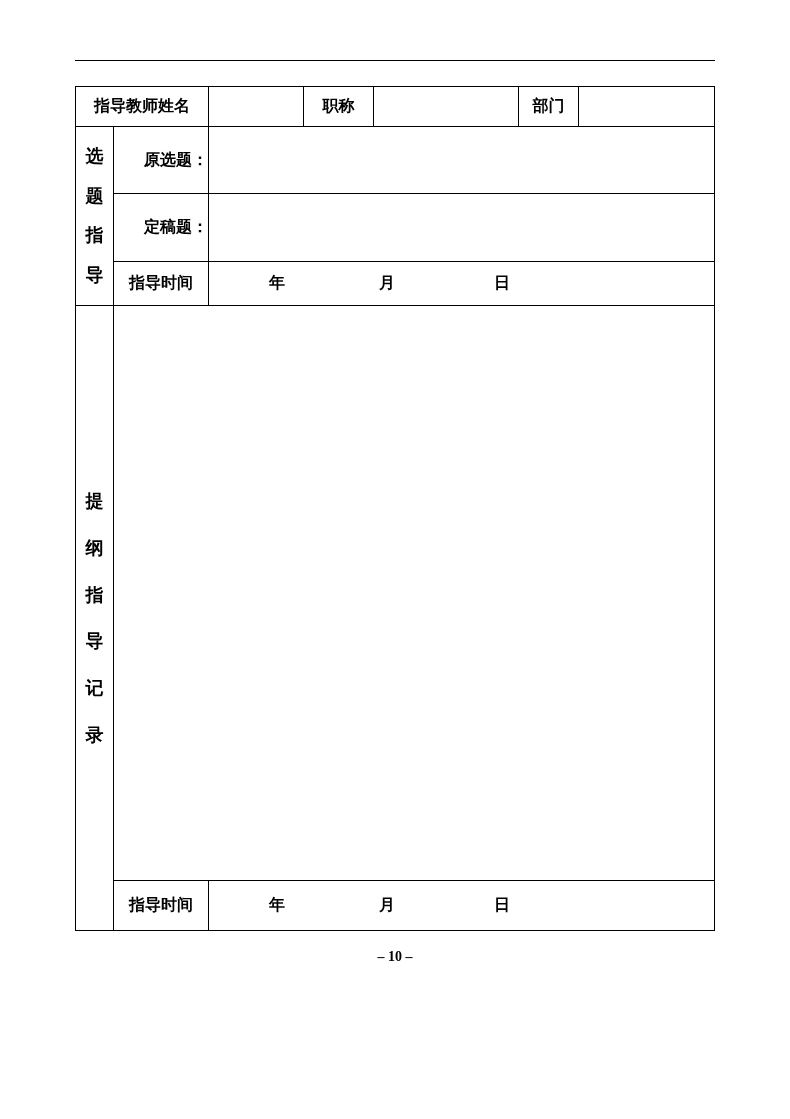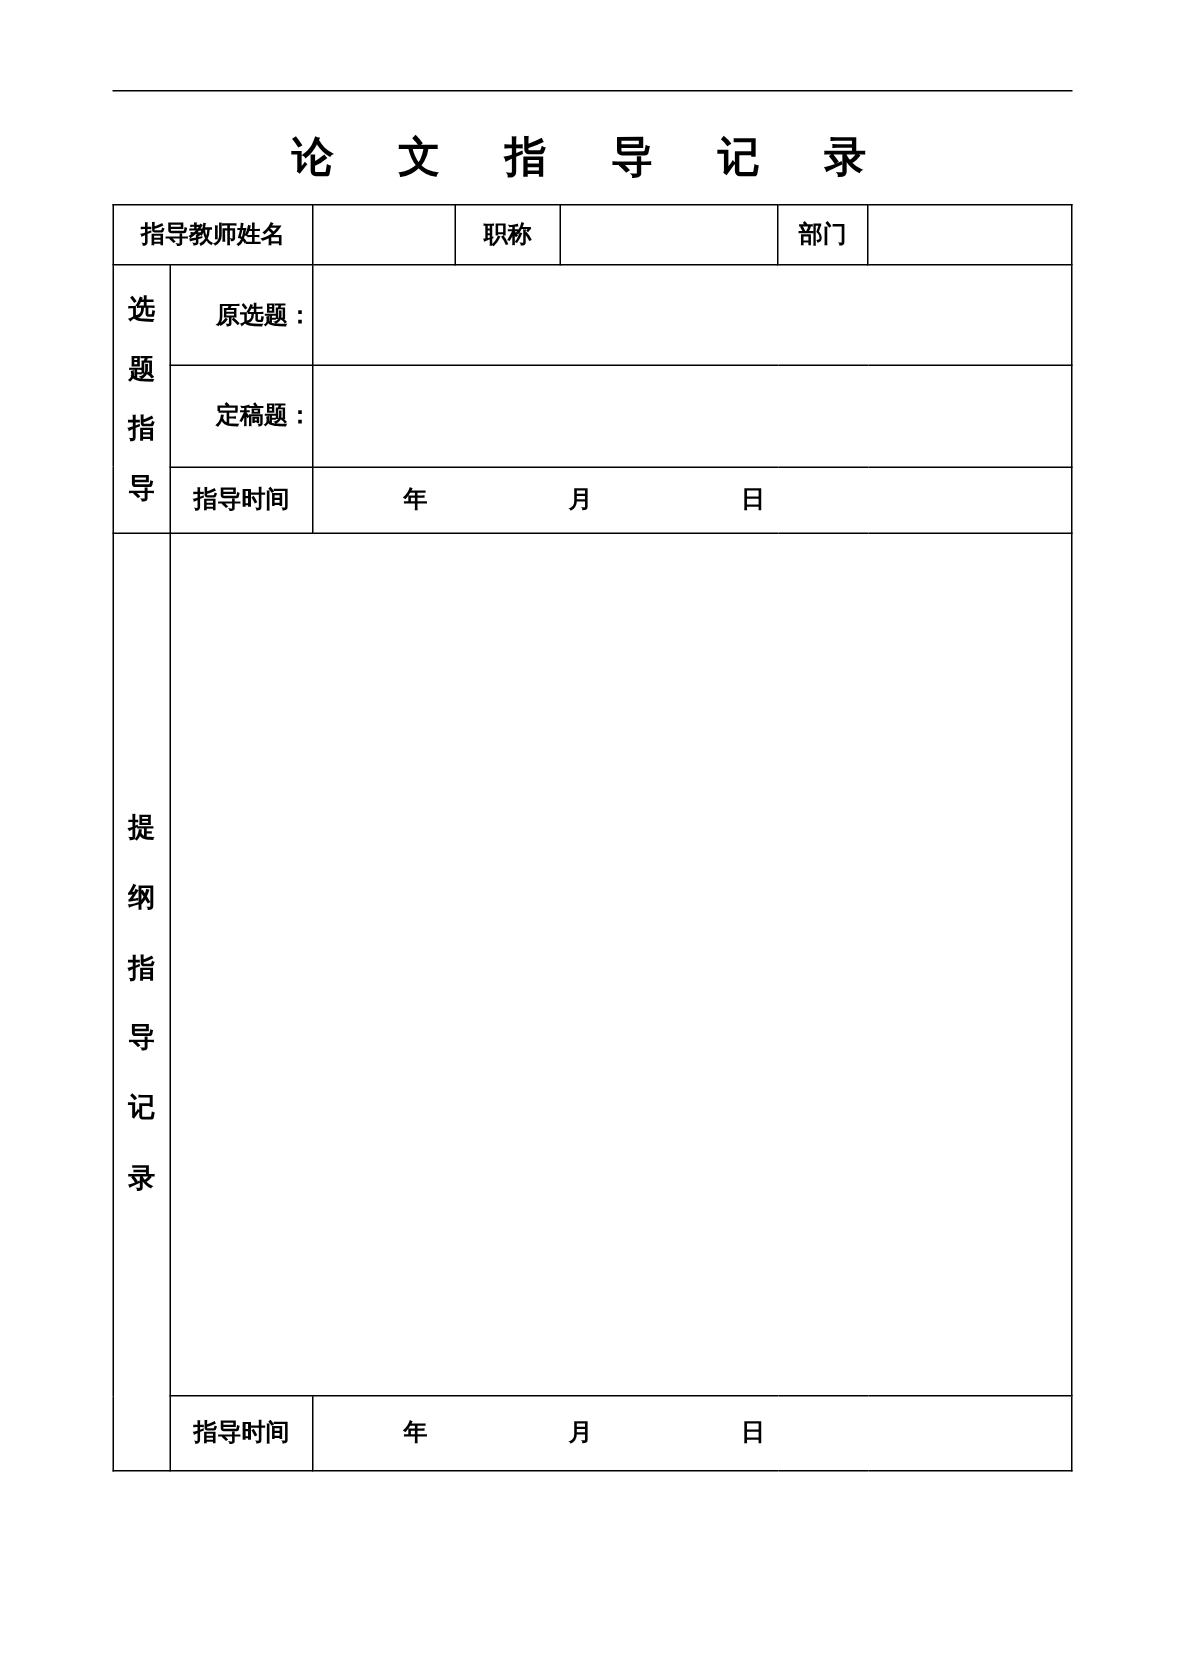--- a/index.html
+++ b/index.html
@@ -89,21 +89,20 @@
       font-size: 14px;
       font-weight: bold;
       margin-top: 18px;
     }
   </style>
 </head>
 <body>
 
 <div class="page">
   <div class="header-line"></div>
-  <div class="title">论 文 指 导 记 录</div>
 
   <table>
     <tbody>
         <tr class="row1">
       <td colspan="2" style="width:133px;">指导教师姓名</td>
       <td style="width:95px;"></td>
       <td style="width:70px;text-align:center;">职称</td>
       <td style="width:145px;"></td>
       <td style="width:60px;">部门</td>
       <td></td>
@@ -133,13 +132,14 @@
       <td class="sublabel" style="text-align:center;padding-left:0;height:50px;">指导时间</td>
       <td colspan="5" class="time-content">
         <span class="time-year">年</span>
         <span class="time-month">月</span>
         <span>日</span>
       </td>
     </tr>
   </tbody>
     </table>
 
+  <div class="footer">– 10 –</div>
 </div>
 
 </body></html>

